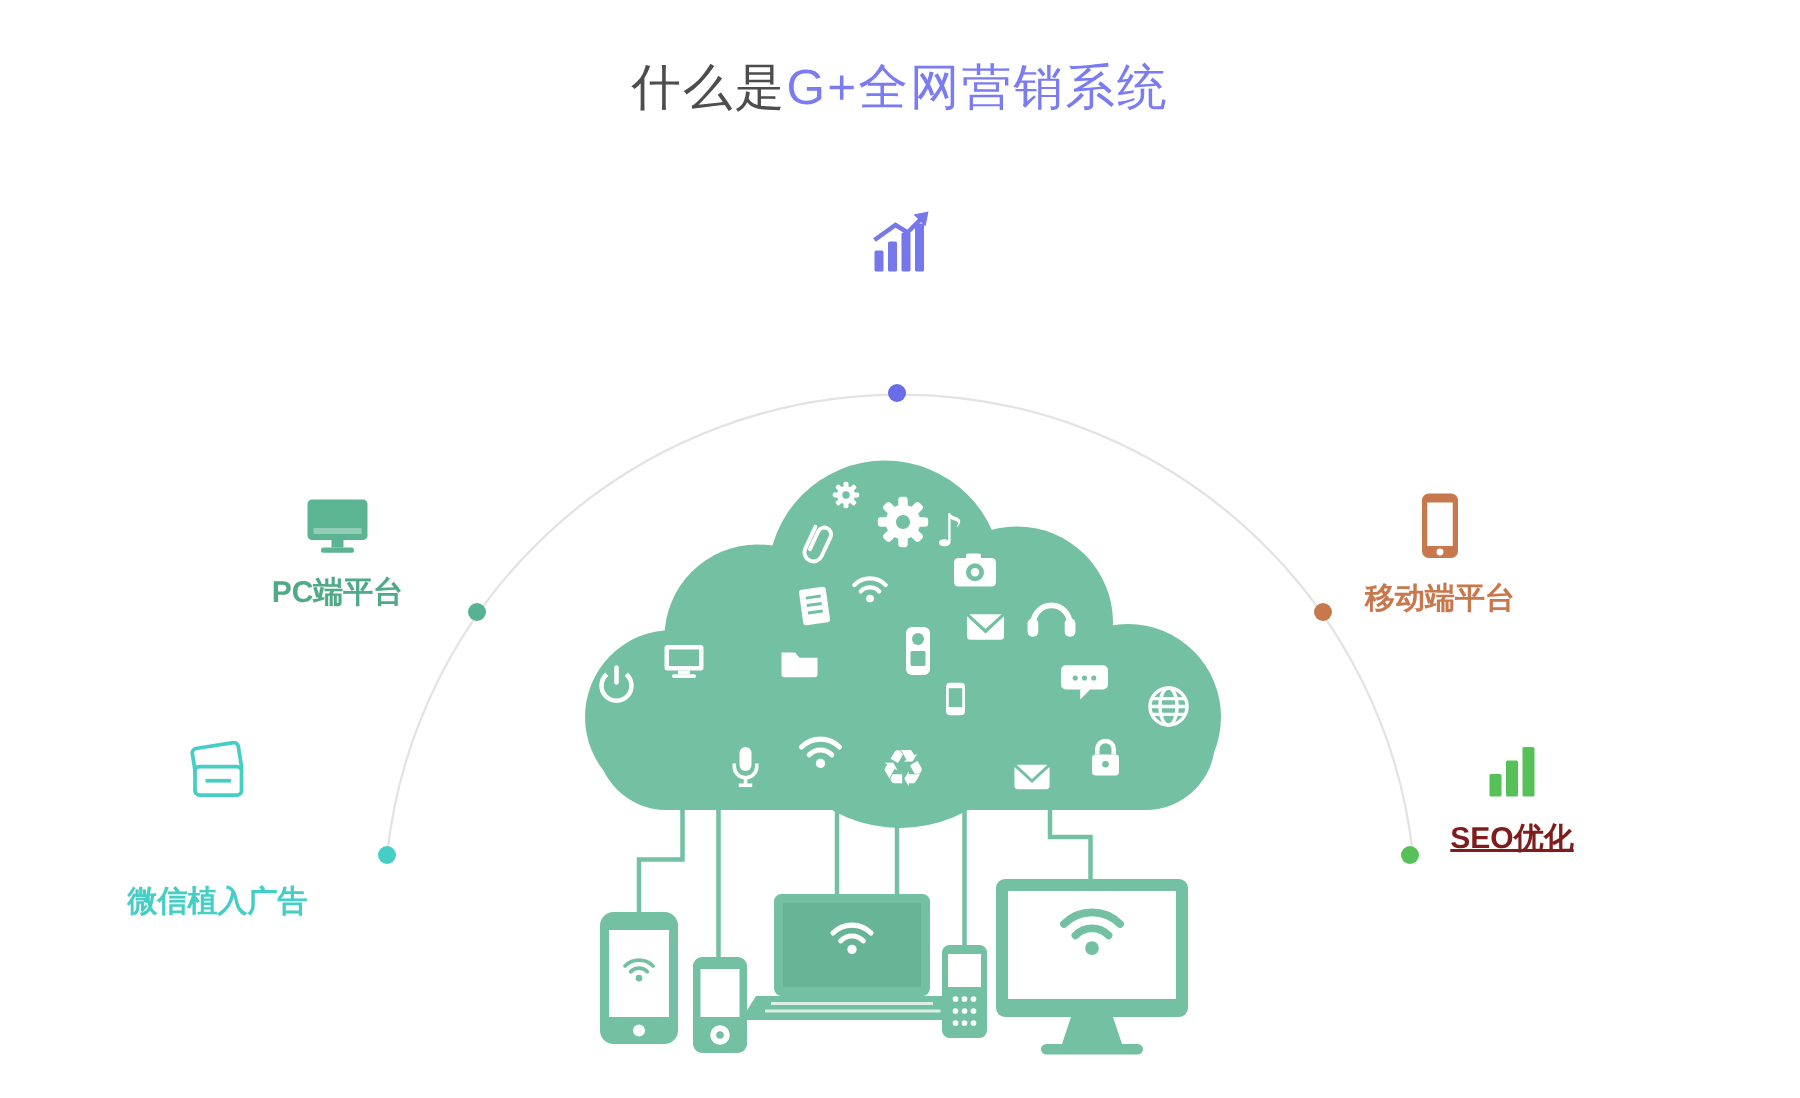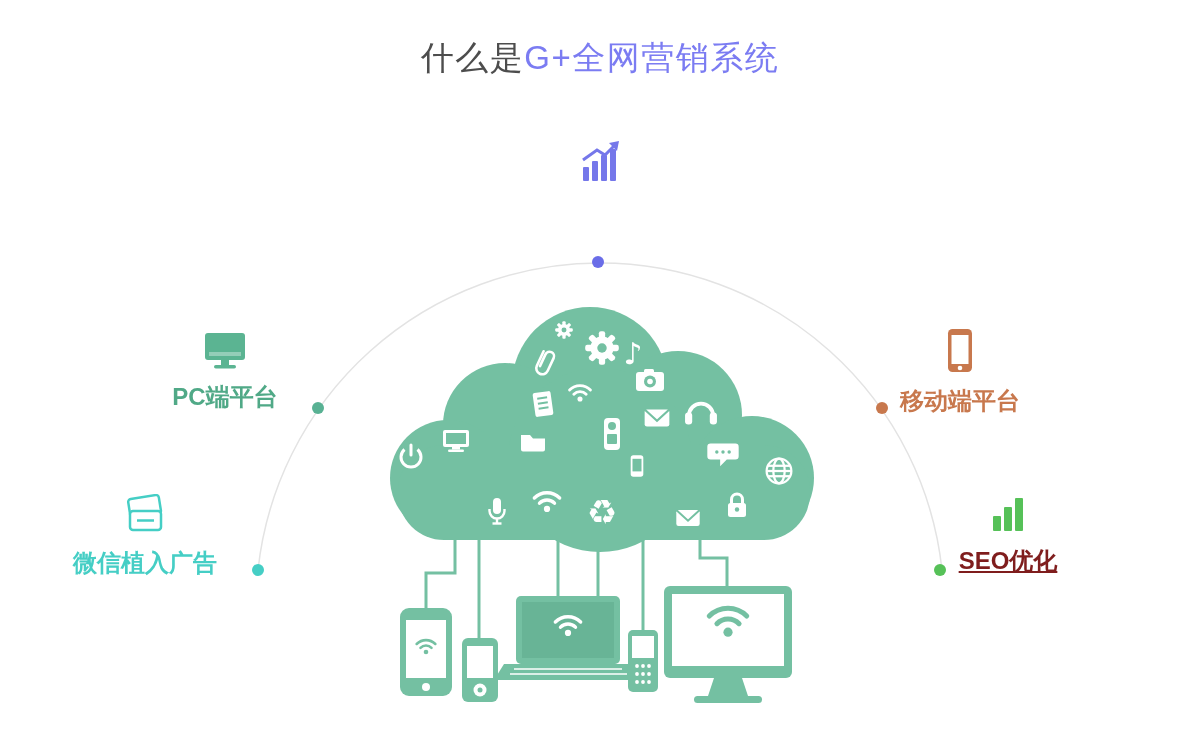--- a/index.html
+++ b/index.html
@@ -4,27 +4,27 @@
 <style>
   html,body{margin:0;padding:0;background:#fff;}
   body{width:1200px;height:732px;overflow:hidden;font-family:"Liberation Sans","DejaVu Sans",sans-serif;}
   .stage{position:relative;width:1200px;height:576px;background:#fff;}
   .title{position:absolute;top:36px;left:0;width:100%;text-align:center;margin:0;
          font-size:33px;font-weight:400;letter-spacing:1.5px;}
   .t-prefix{color:#4d4d4d;}
   .t-highlight{color:#7b7cf2;}
   .art{position:absolute;left:0;top:0;width:1200px;height:732px;}
   .feature{position:absolute;display:flex;flex-direction:column;align-items:center;gap:11px;}
-  .f-label{font-size:24px;font-weight:700;white-space:nowrap;}
+  .f-label{font-size:20px;font-weight:700;white-space:nowrap;}
   .f-top{left:452px;top:140px;width:300px;}
   .f-top .f-label{color:#7577ea;font-size:21px;}
   .f-pc{left:125px;top:330px;width:200px;}
   .f-pc .f-label{color:#50a987;}
   .f-wechat{left:45px;top:494px;width:200px;}
-  .f-wechat .f-label{color:#45cec5;}
+  .f-wechat .f-label{color:#45cec5;margin-top:40px;}
   .f-mobile{left:860px;top:328px;width:200px;}
   .f-mobile .f-label{color:#c8784d;}
   .f-seo{left:908px;top:494px;width:200px;}
   .f-seo .f-label{color:#7f1d1d;text-decoration:underline;}
 </style>
 </head>
 <body>
 
 <div class="stage">
 

